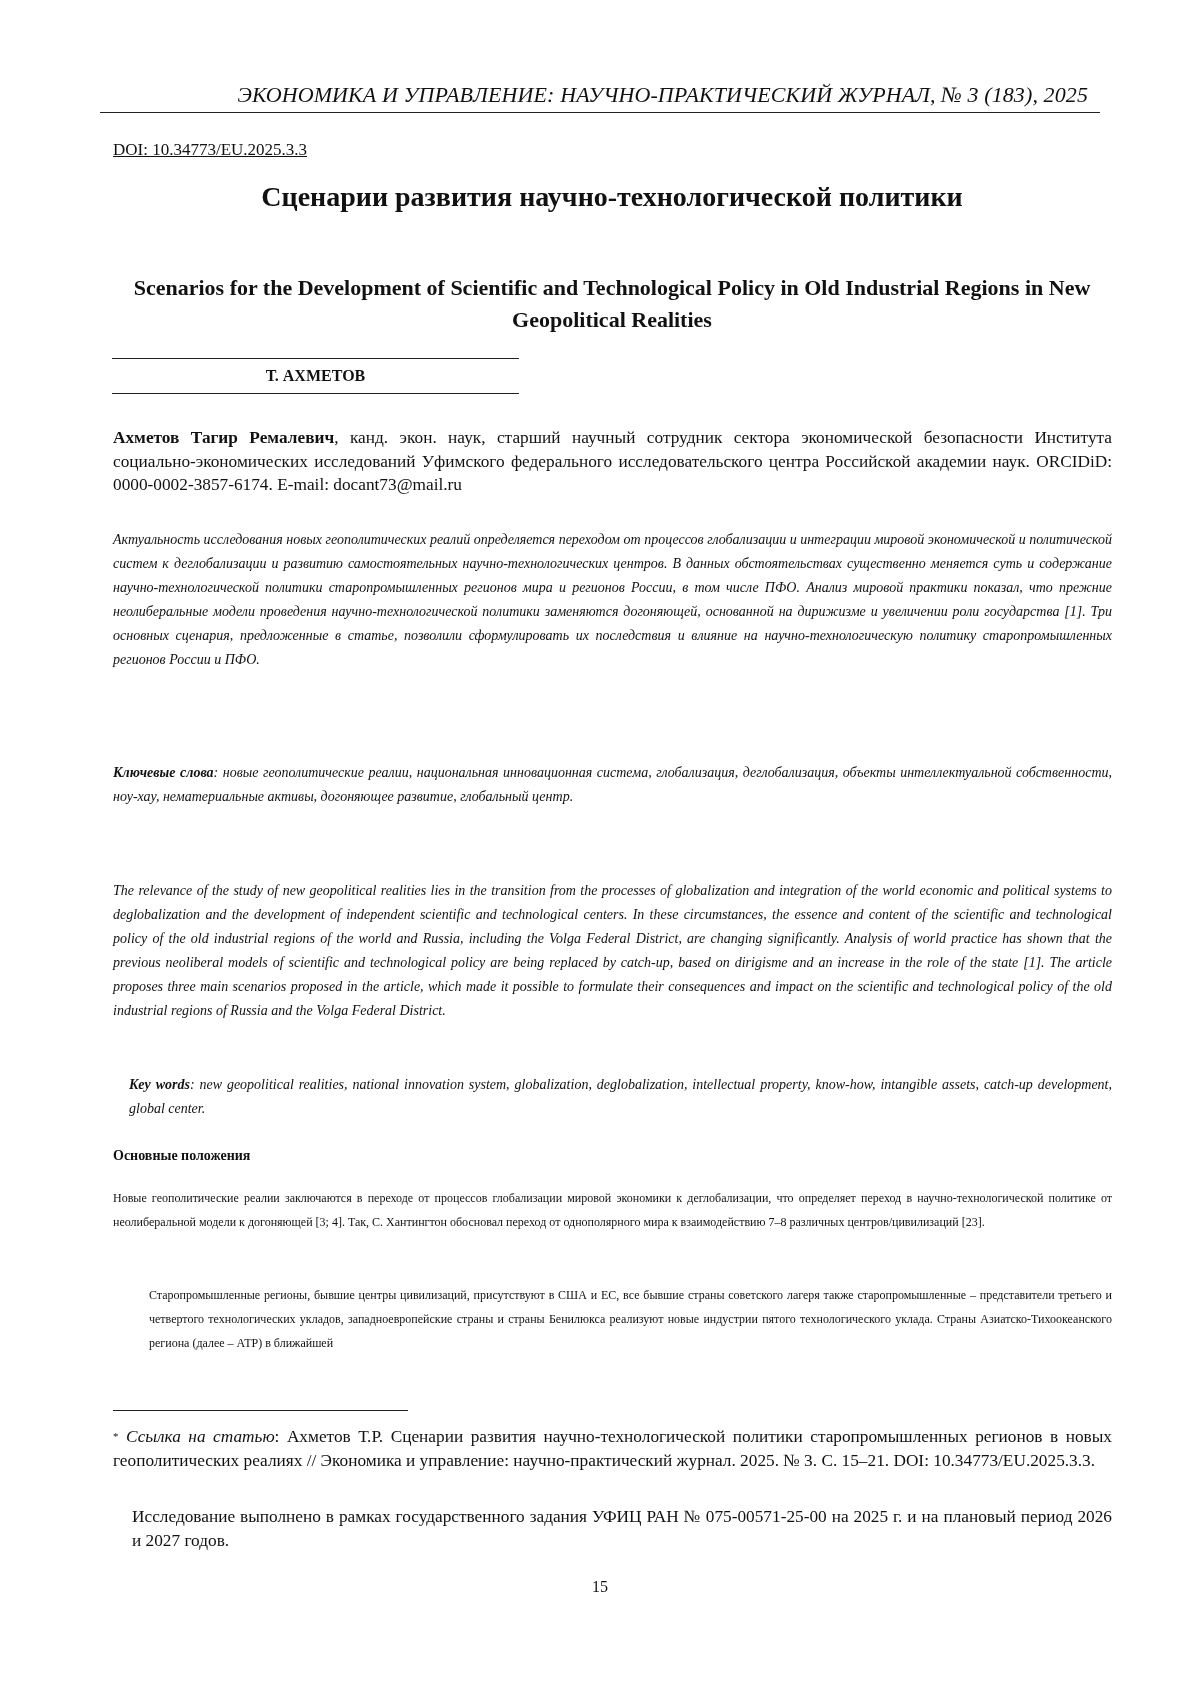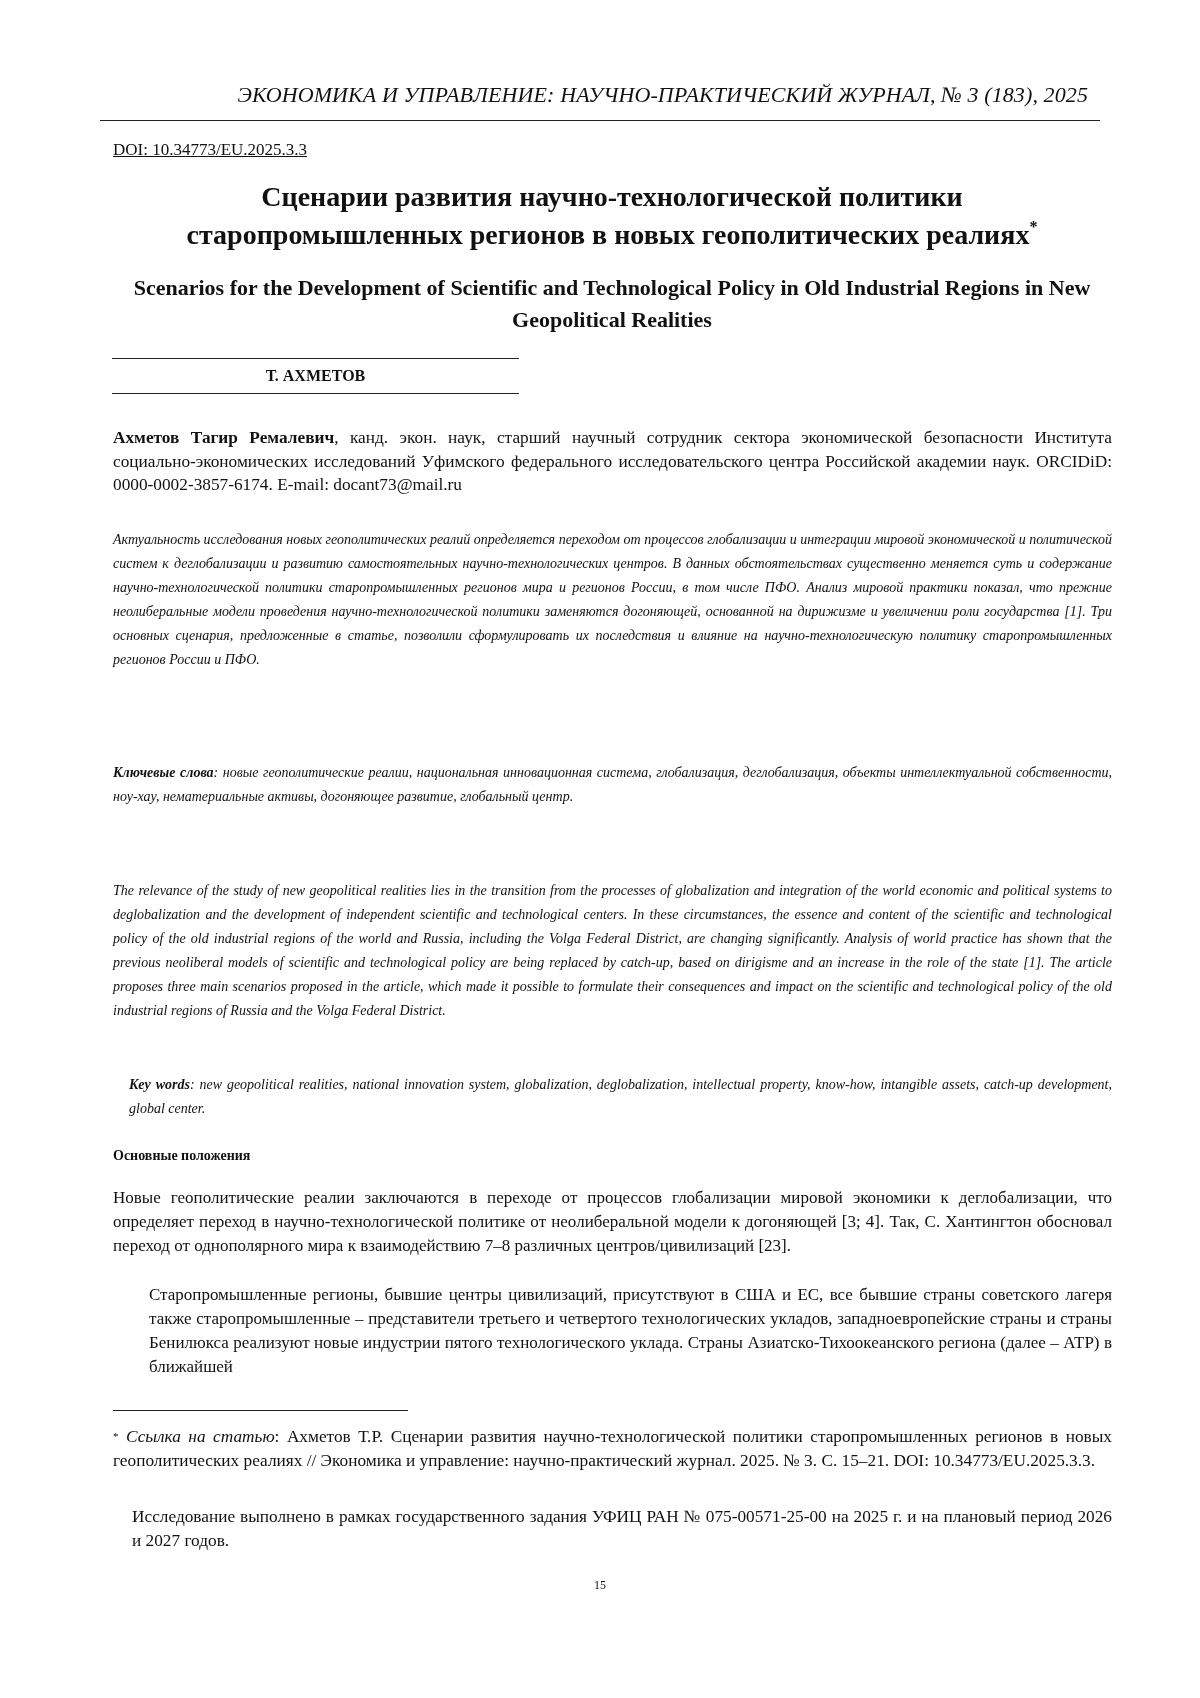--- a/index.html
+++ b/index.html
@@ -1,66 +1,65 @@
 <!DOCTYPE html>
 <html><head>
 <meta charset="utf-8">
 <style>
   html, body { margin: 0; padding: 0; background: #ffffff; }
   body { width: 1200px; height: 1698px; position: relative; overflow: hidden;
          font-family: "Liberation Serif", "DejaVu Serif", serif; color: #111; }
   .page { position: absolute; left: 0; top: 0; width: 1200px; height: 1698px; }
   .running-header { position: absolute; left: 100px; right: 100px; top: 82px;
      text-align: right; font-style: italic; font-size: 22px; letter-spacing: 0.1px;
-     padding-bottom: 12px; border-bottom: 1.5px solid #222; padding-right: 12px; }
+     padding-bottom: 4px; border-bottom: 1.5px solid #222; padding-right: 12px; }
   .doi { position: absolute; left: 113px; top: 140px; font-size: 17px; text-decoration: underline; }
   .title-ru { position: absolute; left: 112px; right: 88px; top: 178px; text-align: center;
      font-weight: bold; font-size: 28px; line-height: 38px; }
   .title-ru sup { font-size: 16px; vertical-align: top; position: relative; top: -8px; }
   .title-en { position: absolute; left: 112px; right: 88px; top: 272px; text-align: center;
      font-weight: bold; font-size: 22px; line-height: 32px; }
   .author-box { position: absolute; left: 112px; top: 358px; width: 407px;
      border-top: 1.5px solid #222; border-bottom: 1.5px solid #222; height: 34px;
      text-align: center; font-weight: bold; font-size: 16px; line-height: 34px; }
   .author-info { position: absolute; left: 113px; right: 88px; top: 426px; font-size: 17.3px;
      line-height: 23.5px; text-align: justify; }
   .author-info b { font-weight: bold; }
   .abstract { position: absolute; left: 113px; right: 88px; font-style: italic;
      font-size: 14px; line-height: 24px; text-align: justify; }
   .abstract-ru { top: 528px; }
   .keywords-ru { top: 761px; }
   .abstract-en { top: 879px; }
   .keywords-en { top: 1073px; margin-left: 16px; }
   .abstract b { font-weight: bold; }
   .section-heading { position: absolute; left: 113px; top: 1148px; font-weight: bold; font-size: 14px; }
-  .body-text { position: absolute; left: 113px; right: 88px; font-size: 17px; line-height: 24px;
+  .body-text { position: absolute; left: 113px; right: 88px; font-size: 12px; line-height: 24px;
      text-align: justify; }
   .p1 { top: 1186px; }
   .p2 { top: 1283px; margin-left: 36px; }
   .fn-rule { position: absolute; left: 113px; top: 1410px; width: 295px; border-top: 1.5px solid #222; }
   .footnote { position: absolute; left: 113px; right: 88px; top: 1425px; font-size: 17.3px;
      line-height: 23.5px; text-align: justify; }
   .footnote sup { font-size: 11px; vertical-align: top; }
   .footnote i { font-style: italic; }
   .funding { position: absolute; left: 97px; right: 88px; top: 1505px; font-size: 17.3px;
      line-height: 23.5px; text-align: justify; margin-left: 35px; }
-  .page-number { position: absolute; left: 0; right: 0; top: 1578px; text-align: center; font-size: 12px; }
+  .page-number { position: absolute; left: 0; right: 0; top: 1578px; text-align: center; font-size: 16px; }
 </style>
 </head>
 <body>
 
 <div class="page">
 
   <div class="running-header">ЭКОНОМИКА И УПРАВЛЕНИЕ: НАУЧНО-ПРАКТИЧЕСКИЙ ЖУРНАЛ, № 3 (183), 2025</div>
 
   <div class="doi">DOI: 10.34773/EU.2025.3.3</div>
 
   <div class="title-ru">
     <div>Сценарии развития научно-технологической политики</div>
-    <div><span>старопромышленных регионов в новых геополитических реалиях</span><sup>*</sup></div>
   </div>
 
   <div class="title-en">Scenarios for the Development of Scientific and Technological Policy in Old Industrial Regions in New Geopolitical Realities</div>
 
   <div class="author-box">Т. АХМЕТОВ</div>
 
   <div class="author-info"><b>Ахметов Тагир Ремалевич</b><span>, канд. экон. наук, старший научный сотрудник сектора экономической безопасности Института социально-экономических исследований Уфимского федерального исследовательского центра Российской академии наук. ORCIDiD: 0000-0002-3857-6174. E-mail: docant73@mail.ru</span></div>
 
   <div class="abstract abstract-ru">Актуальность исследования новых геополитических реалий определяется переходом от процессов глобализации и интеграции мировой экономической и политической систем к деглобализации и развитию самостоятельных научно-технологических центров. В данных обстоятельствах существенно меняется суть и содержание научно-технологической политики старопромышленных регионов мира и регионов России, в том числе ПФО. Анализ мировой практики показал, что прежние неолиберальные модели проведения научно-технологической политики заменяются догоняющей, основанной на дирижизме и увеличении роли государства [1]. Три основных сценария, предложенные в статье, позволили сформулировать их последствия и влияние на научно-технологическую политику старопромышленных регионов России и ПФО.</div>
 

